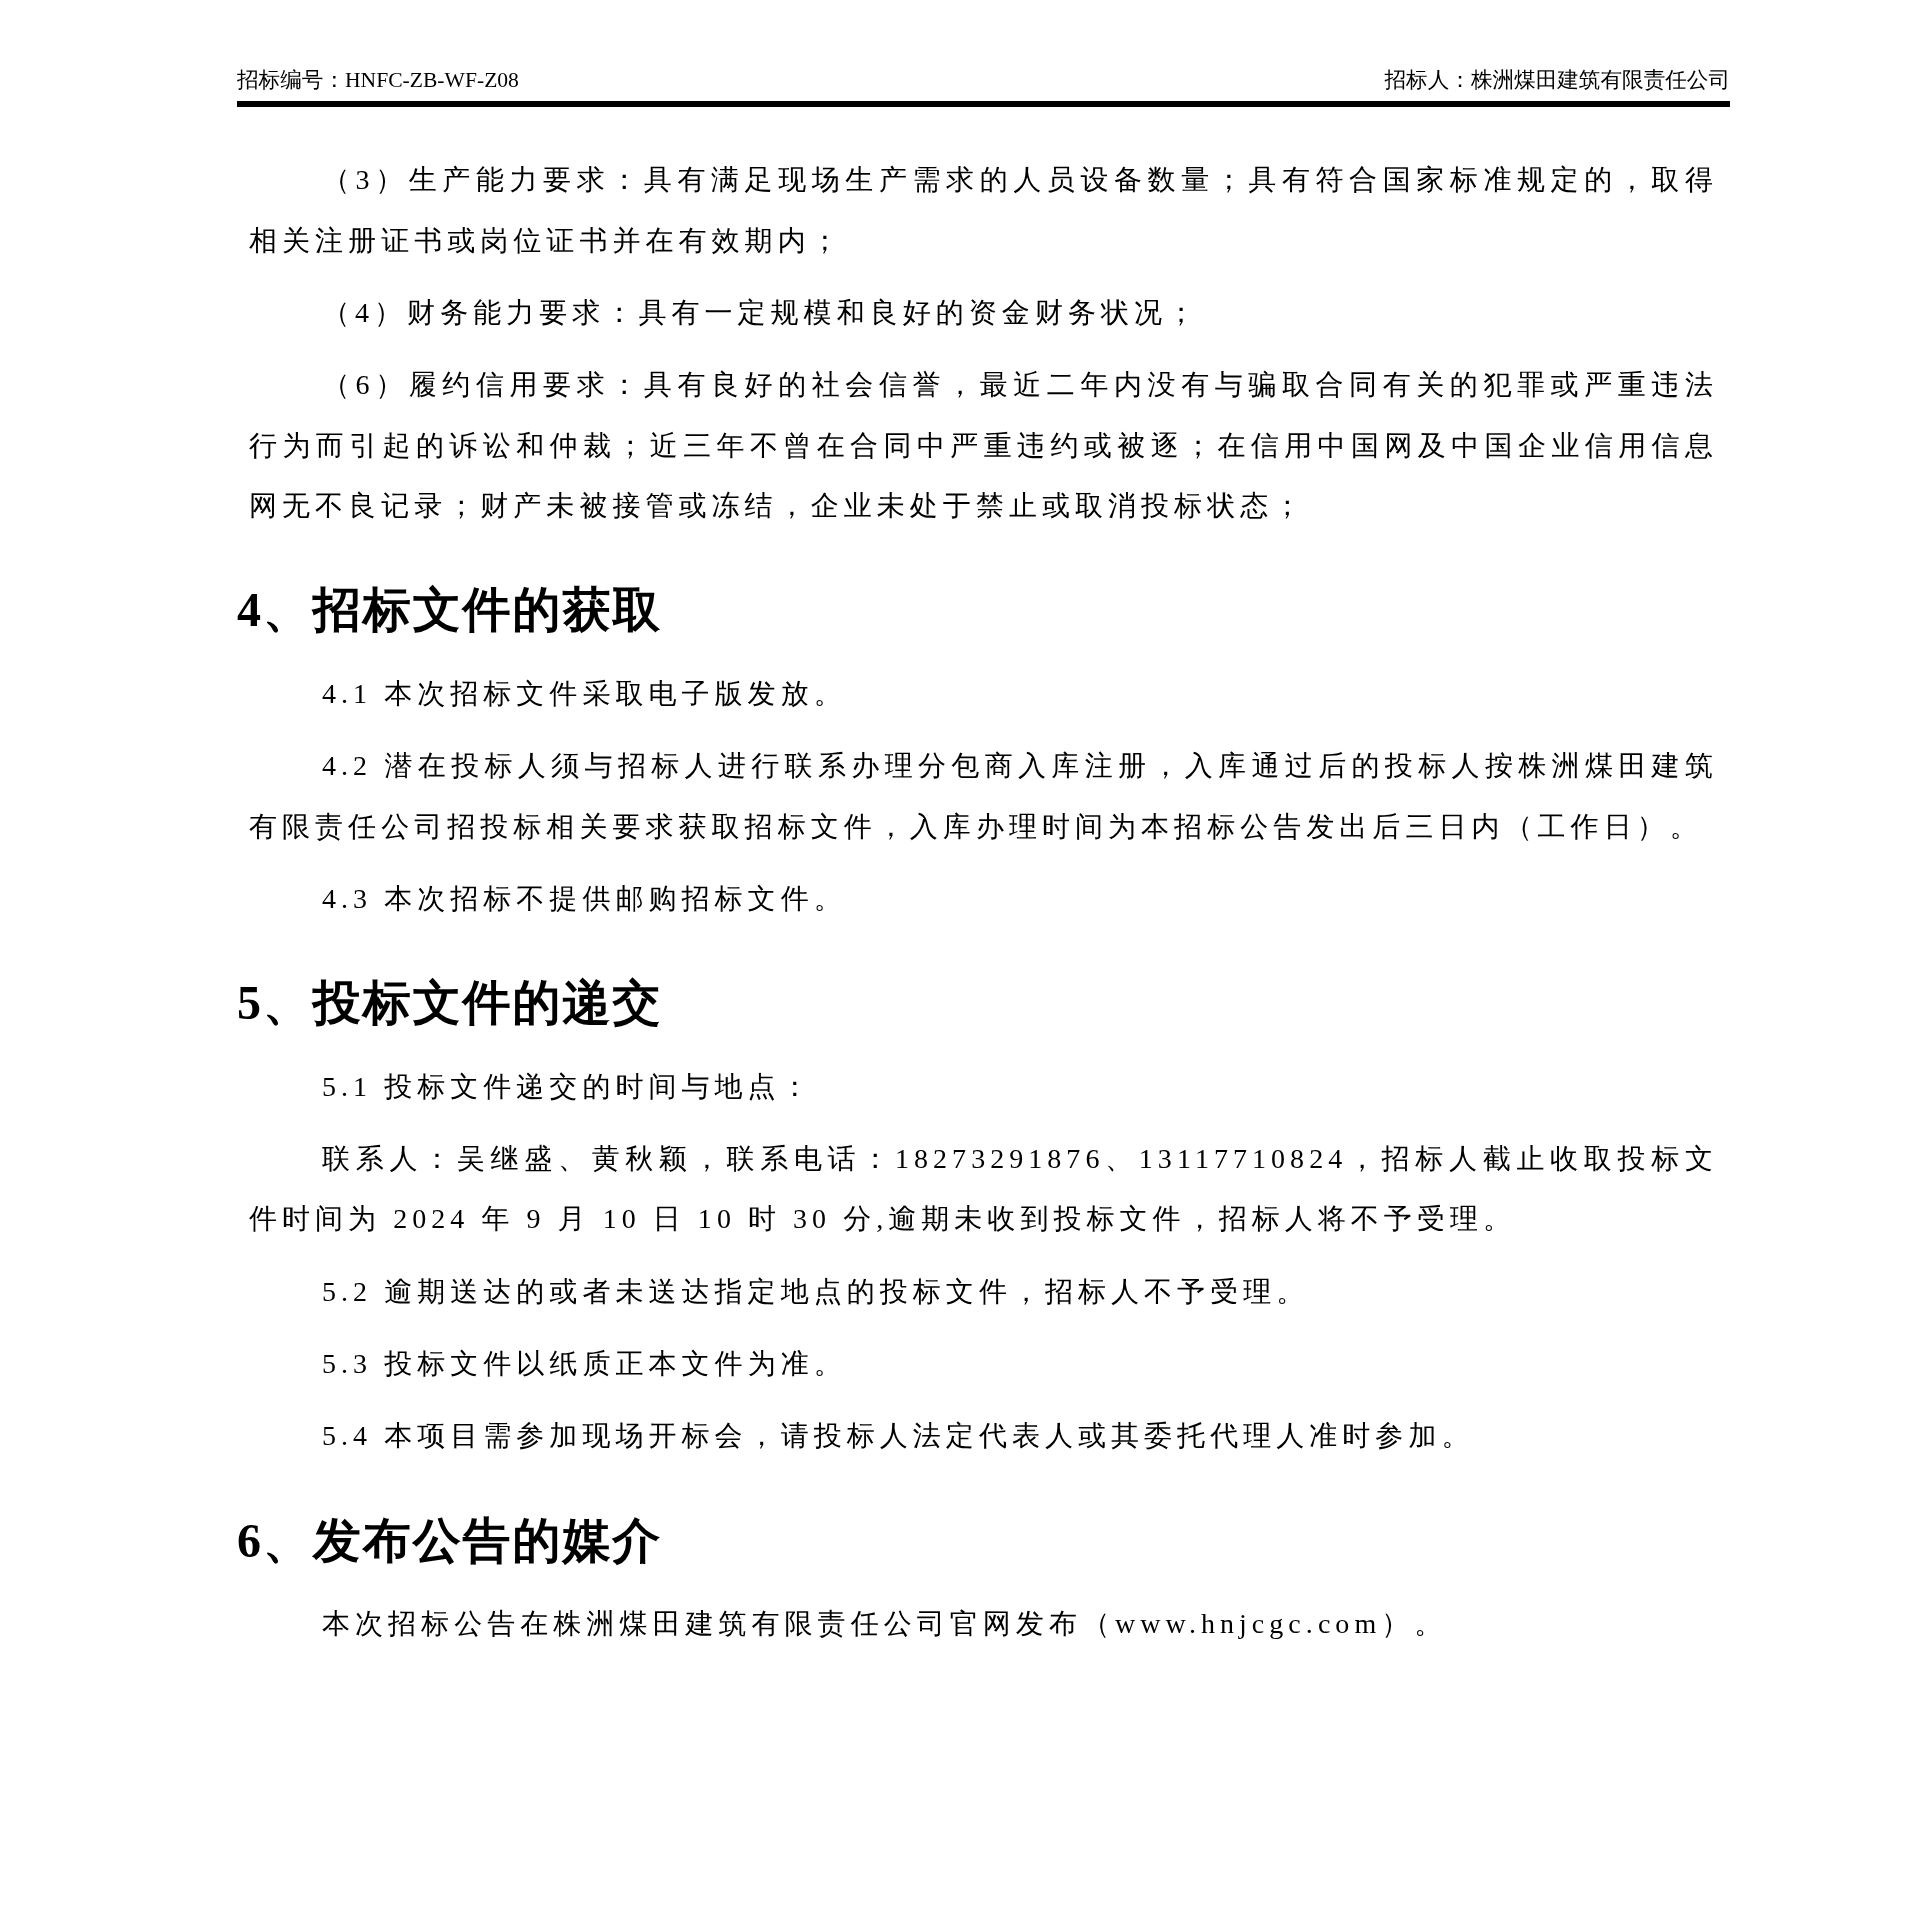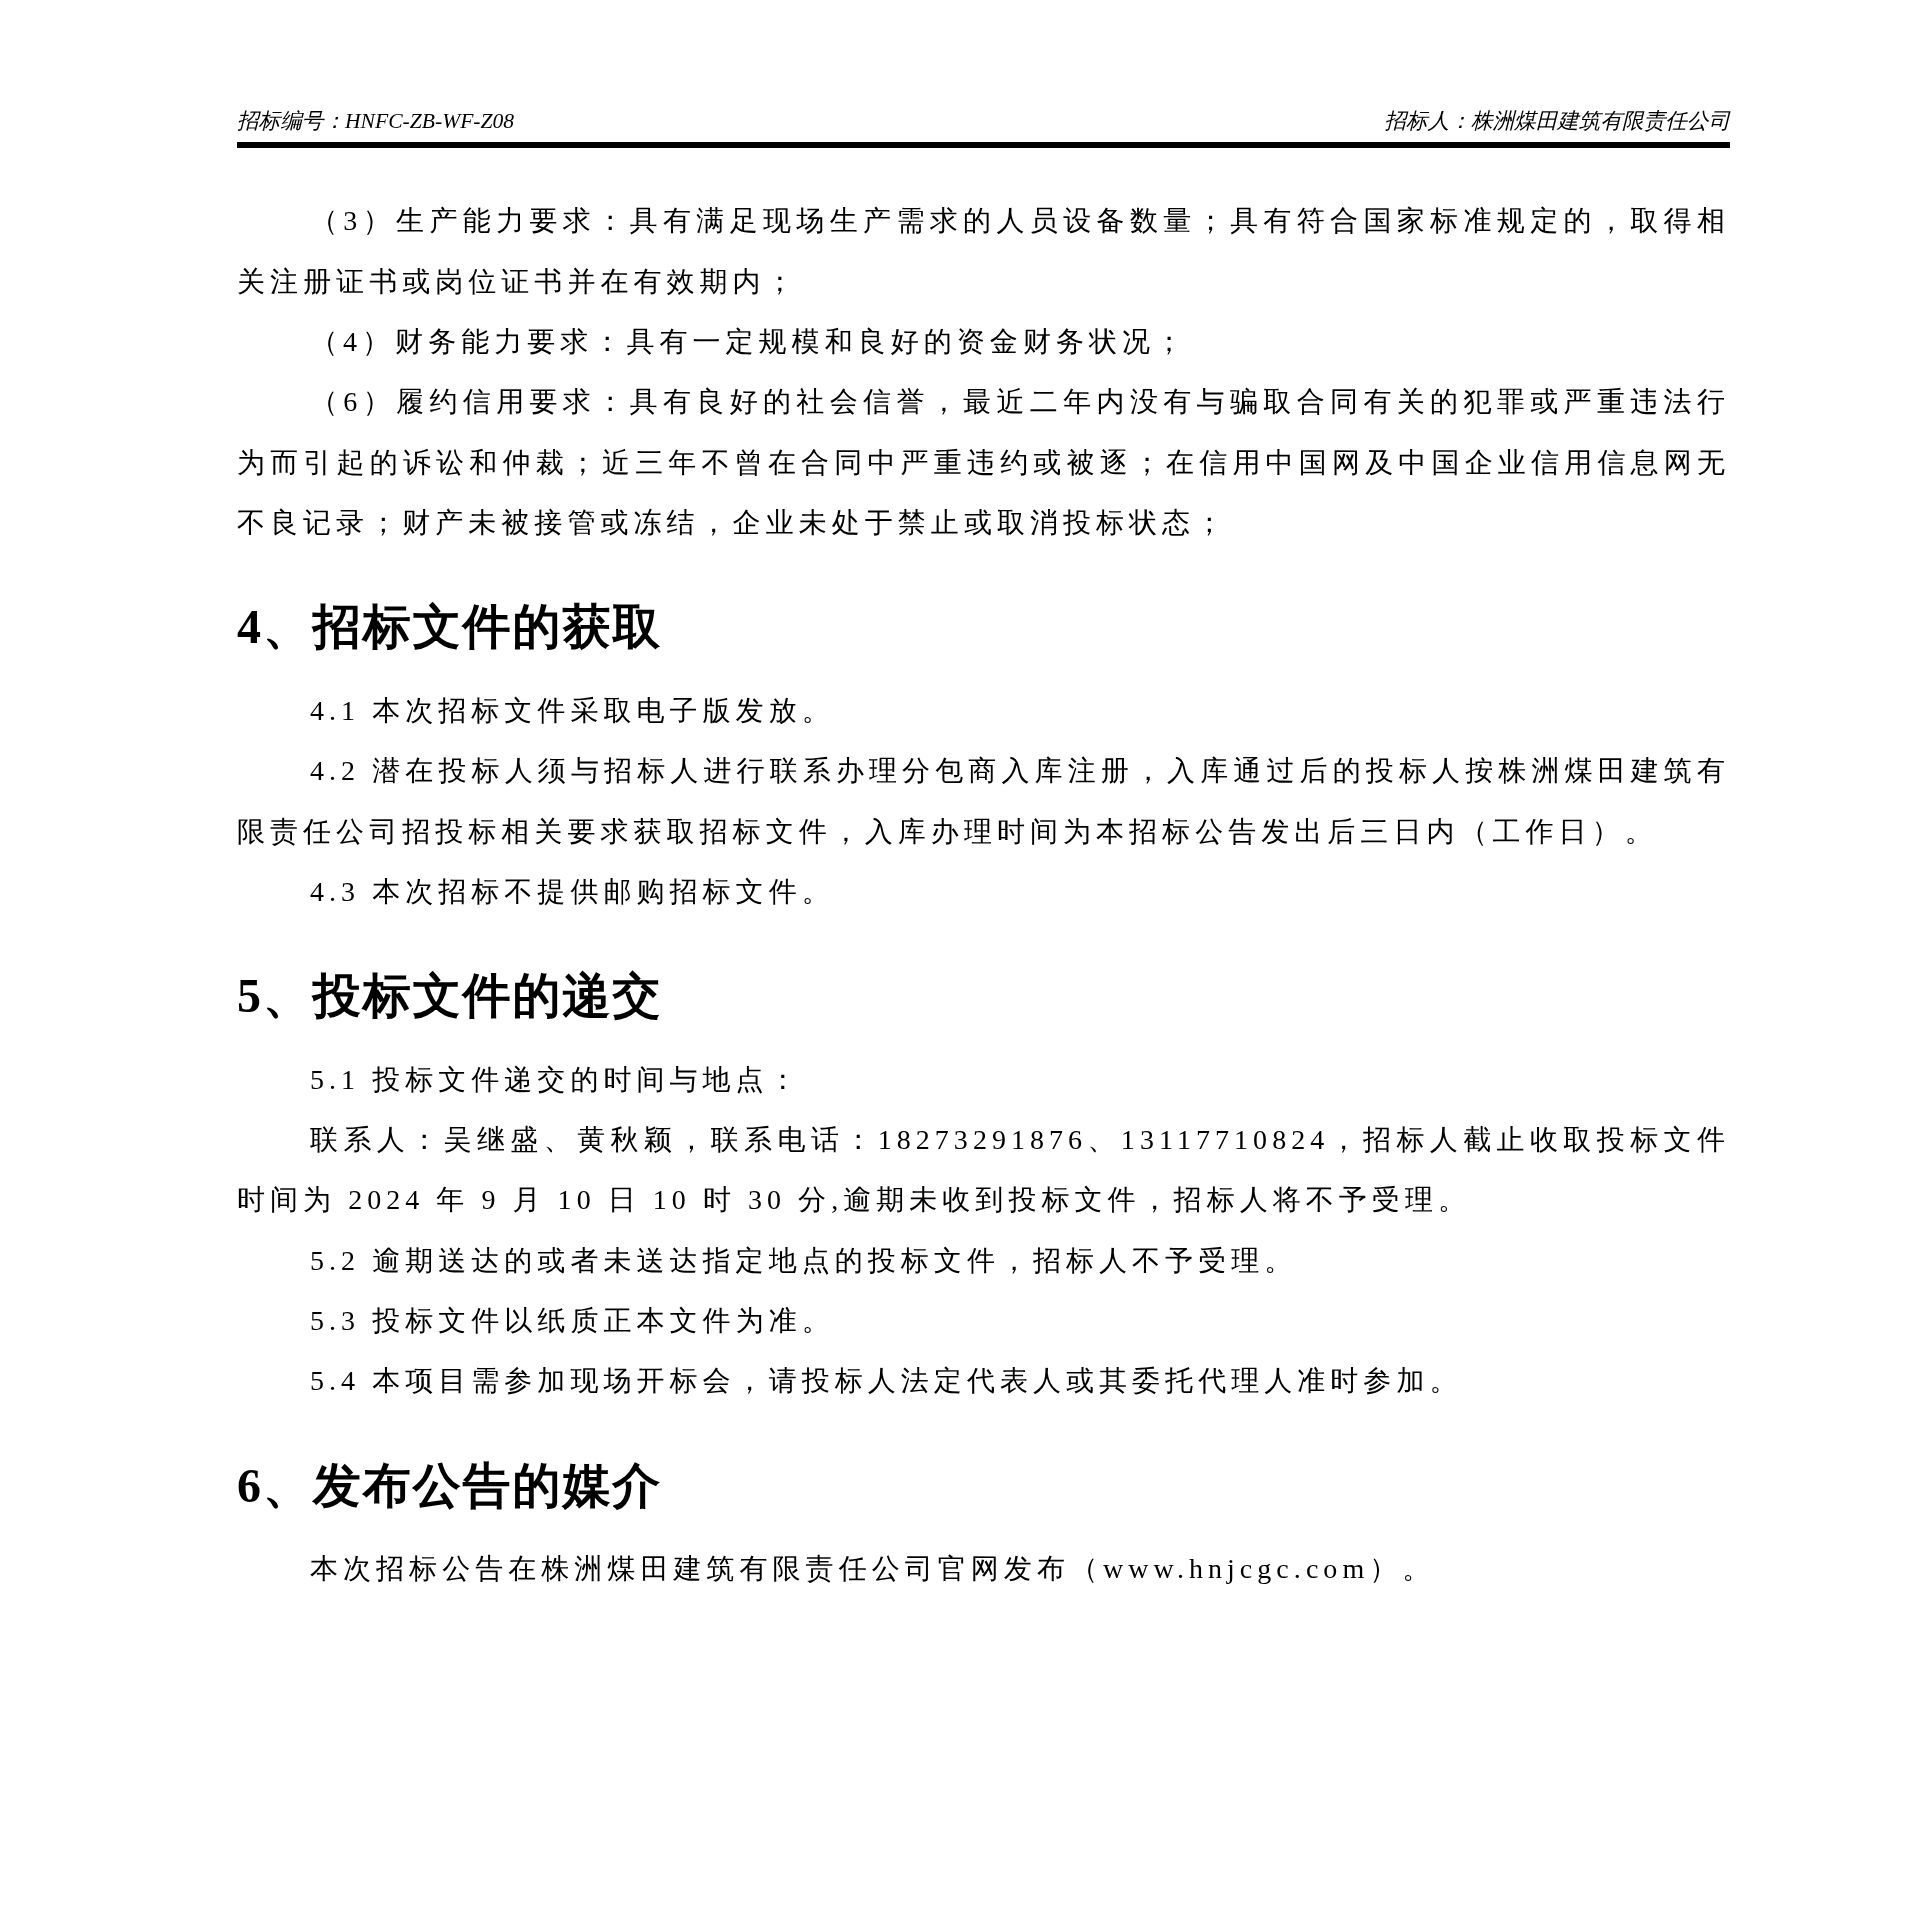--- a/index.html
+++ b/index.html
@@ -13,38 +13,37 @@
     width: 1911px;
     height: 2703px;
     margin: 0 auto;
     background: #ffffff;
     color: #000000;
     font-family: "Liberation Serif", "DejaVu Serif", serif;
     padding: 0 181px 0 237px;
     overflow: hidden;
   }
   .doc-header {
-    padding-top: 108px;
+    padding-top: 67px;
     display: flex;
     justify-content: space-between;
     align-items: center;
     font-size: 21.6px;
     line-height: 1.25;
-    font-style: italic;
   }
   .header-rule {
     margin-top: 7px;
     height: 6.5px;
     background: #000000;
   }
   .content {
     margin-top: 43px;
   }
   p.body {
-    margin: 0;
+    margin: 12px;
     font-size: 28px;
     line-height: 2.153;            
     letter-spacing: 0.18em;
     text-align: justify;
     text-justify: inter-ideograph;
     text-indent: 73px;
   }
   h2.heading {
     margin: 42px 0 21px 0;
     font-size: 48px;

